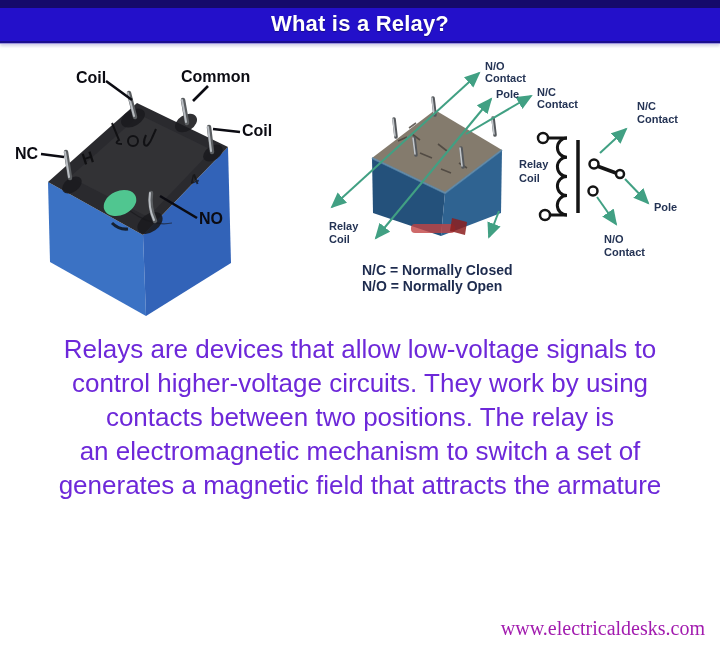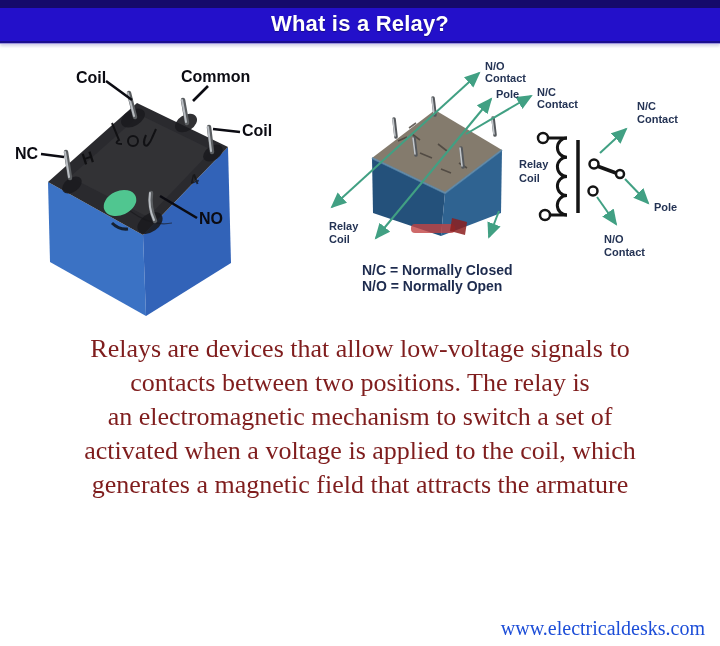--- a/index.html
+++ b/index.html
@@ -25,27 +25,27 @@
   .illustration{position:absolute;top:45px;left:0;width:720px;height:275px;}
   text{font-family:"Liberation Sans",sans-serif;}
   .lbl-big{font-size:16px;font-weight:bold;fill:#0b0b12;}
   .lbl-sm{font-size:11px;font-weight:bold;fill:#243354;}
   .lbl-legend{font-size:14px;font-weight:bold;fill:#1d2b4e;}
   .mark-h{font-size:16px;font-weight:bold;fill:#0c0c0e;opacity:.85;}
   .mark-4{font-size:15px;font-weight:bold;fill:#141416;opacity:.8;}
   
   .paragraph{
     position:absolute;top:332px;left:0;width:720px;
-    font-family:Liberation Serif, serif;font-size:26px;line-height:34px;
-    color:#7f1d1d;text-align:center;
+    font-family:Liberation Sans, sans-serif;font-size:26px;line-height:34px;
+    color:#6d28d9;text-align:center;
   }
   
   .footer{
     position:absolute;top:617px;right:15px;
-    font-family:"Liberation Serif",serif;font-size:20px;color:#1d4ed8;
+    font-family:"Liberation Serif",serif;font-size:20px;color:#a21caf;
   }
 </style>
 </head>
 <body>
 
 <div class="header">
   <div class="header-title">What is a Relay?</div>
 </div>
 
 <svg class="illustration" viewBox="0 0 720 275">
@@ -195,19 +195,19 @@
     <text class="lbl-sm" x="637" y="65">N/C</text>
     <text class="lbl-sm" x="637" y="78">Contact</text>
     <text class="lbl-sm" x="654" y="166">Pole</text>
     <text class="lbl-sm" x="604" y="198">N/O</text>
     <text class="lbl-sm" x="604" y="211">Contact</text>
   </g>
 </svg>
 
 <div class="paragraph">
     <div>Relays are devices that allow low-voltage signals to</div>
+    <div>control higher-voltage circuits. They work by using</div>
     <div>contacts between two positions. The relay is</div>
     <div>an electromagnetic mechanism to switch a set of</div>
-    <div>activated when a voltage is applied to the coil, which</div>
     <div>generates a magnetic field that attracts the armature</div>
   </div>
 
 <div class="footer">www.electricaldesks.com</div>
 
 </body></html>

